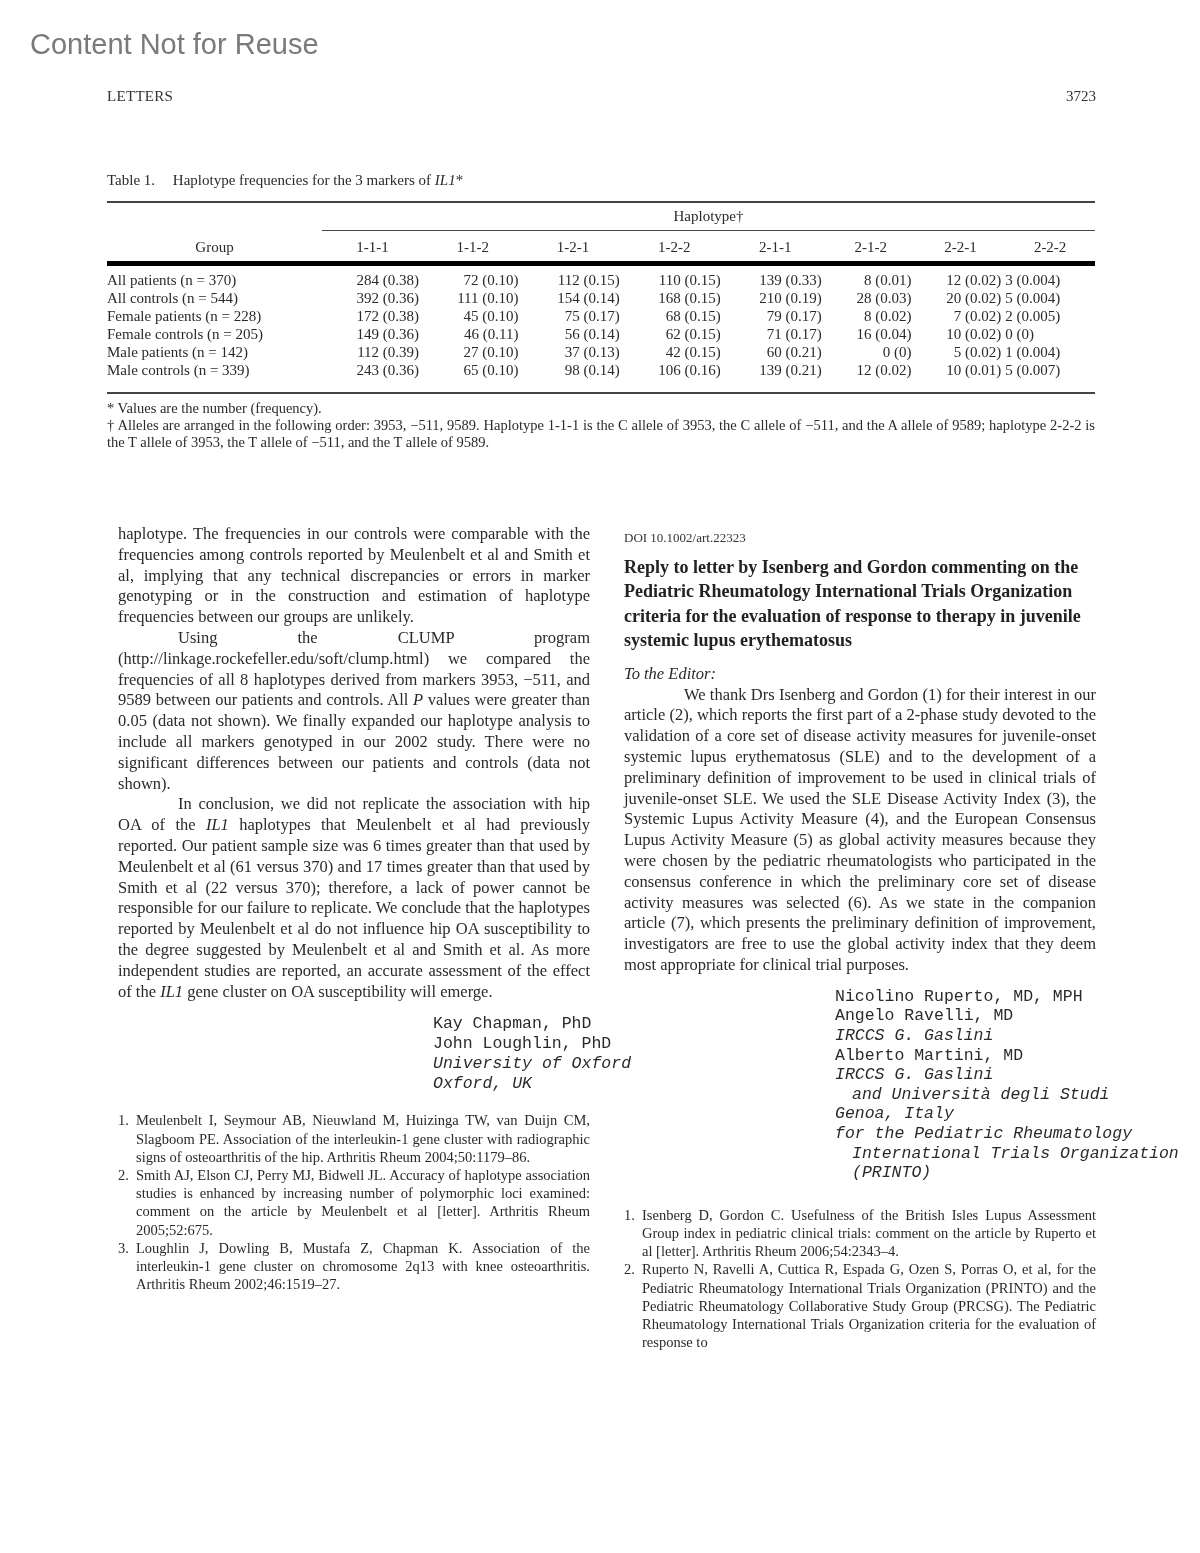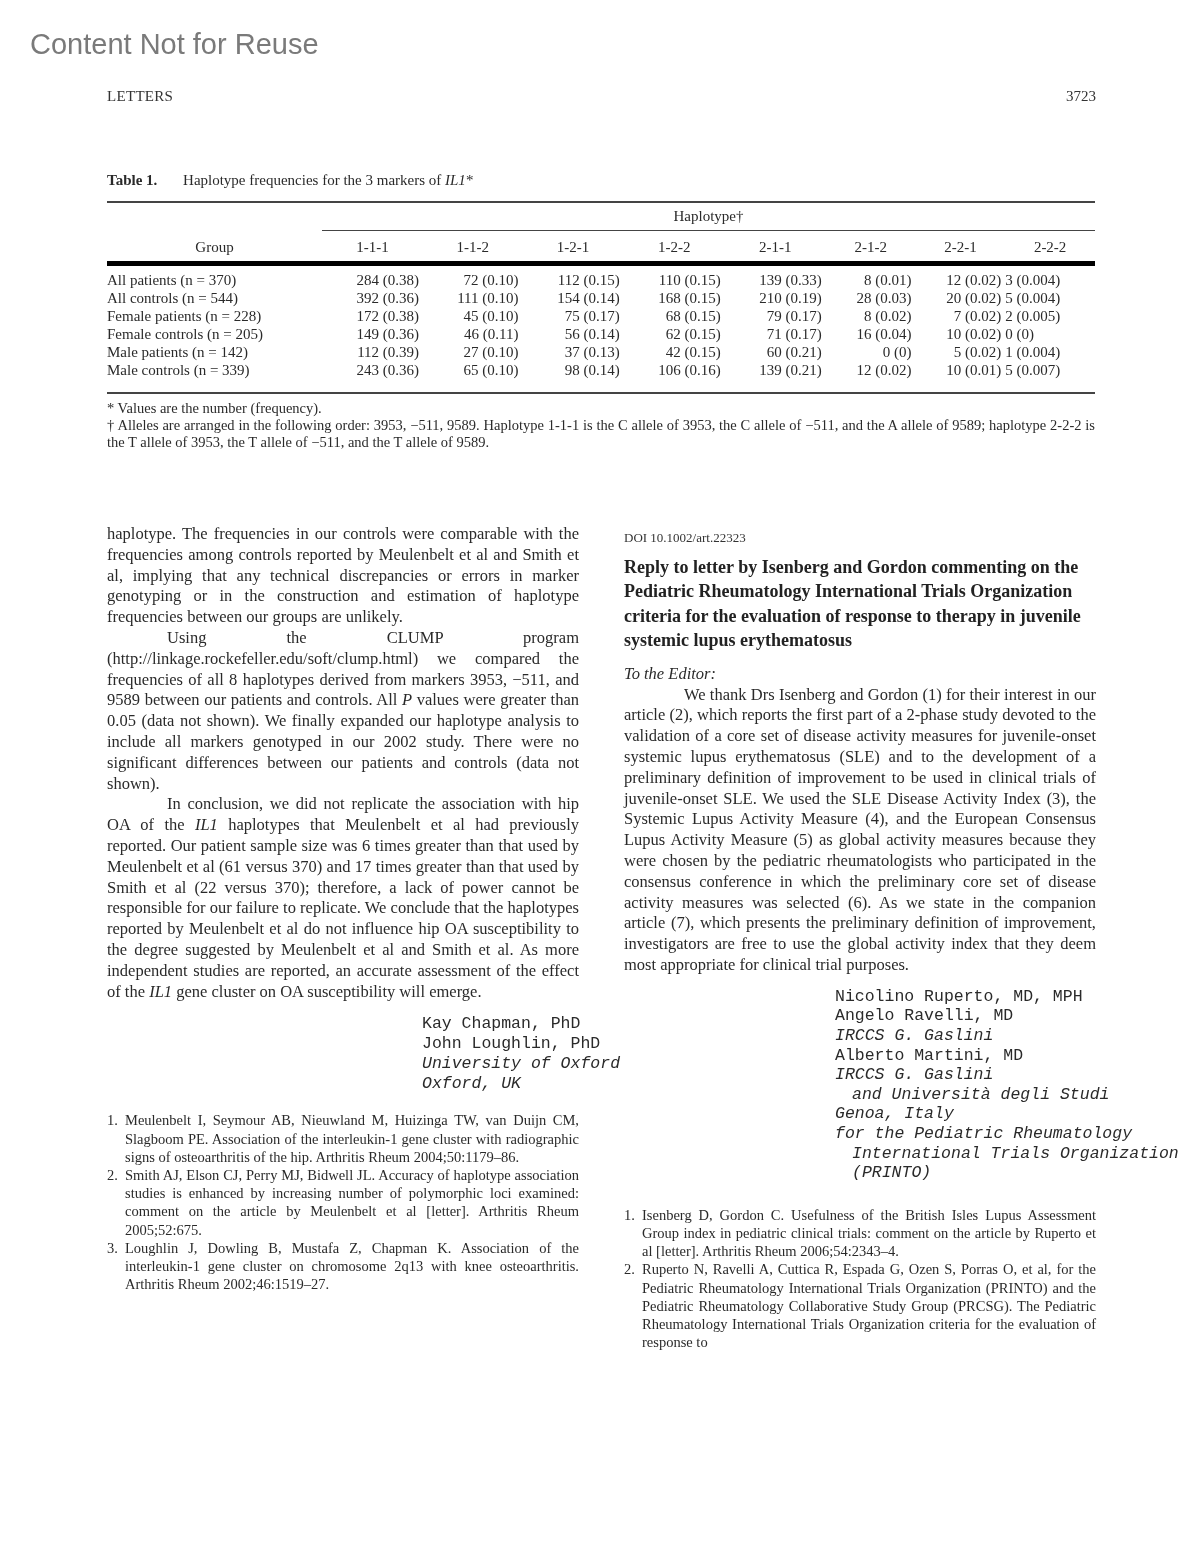--- a/index.html
+++ b/index.html
@@ -16,39 +16,39 @@
       font-size: 15px; letter-spacing: 0.3px; color: #333;
     }
     .page-number {
       position: absolute; right: 104px; top: 88px;
       font-size: 15px; color: #333;
     }
 
     
     .table-block { position: absolute; left: 107px; top: 172px; width: 988px; }
     .table-caption { font-size: 15px; margin-bottom: 12px; color: #2a2a2a; }
-    .table-caption b { font-weight: bold; margin-right: 22px; }
+    .table-caption b { font-weight: normal; margin-right: 14px; }
     .table-caption i { font-style: italic; }
     table.data { width: 100%; border-collapse: collapse; font-size: 15px; line-height: 18px; }
     table.data thead tr.top-rule th { border-top: 2px solid #444; height: 0; padding: 0; }
     table.data th { font-weight: normal; }
     .span-row th.span-head { text-align: center; padding: 4px 0 5px 0; border-bottom: 1.5px solid #444; }
     .col-row th { padding: 7px 0 5px 0; text-align: center; border-bottom: 5px solid #000000; }
     .col-row th.group-head { text-align: center; width: 215px; }
     table.data tbody td { padding: 0; text-align: right; padding-right: 4px; white-space: nowrap; }
     table.data tbody td.group { text-align: left; padding-right: 0; }
     table.data tbody tr:first-child td { padding-top: 5px; }
     table.data tbody tr:last-child td { padding-bottom: 13px; border-bottom: 2px solid #444; }
     td.col-222 { text-align: left !important; padding-left: 20px; }
     .footnotes { font-size: 14.5px; line-height: 17px; margin-top: 6px; color: #2a2a2a; }
     .footnotes div { text-align: justify; }
 
     
     .col { position: absolute; width: 472px; font-size: 16.5px; line-height: 20.8px; text-align: justify; }
-    .col-left { left: 107px; top: 524px; }
+    .col-left { left: 118px; top: 524px; }
     .col-right { left: 624px; top: 528px; }
     .col p { text-indent: 0; }
     .col p.indent { text-indent: 60px; font-family: Liberation Serif, serif; }
     .col i { font-style: italic; }
 
     .doi { font-size: 13px; color: #333; margin-bottom: 6px; }
     .article-title { font-weight: bold; font-size: 18px; line-height: 24.5px; text-align: left; margin-bottom: 11px; color: #222; }
     .salutation { font-style: italic; }
 
     .signature { margin-top: 12px; margin-left: 315px; line-height: 20px; text-align: left; }

